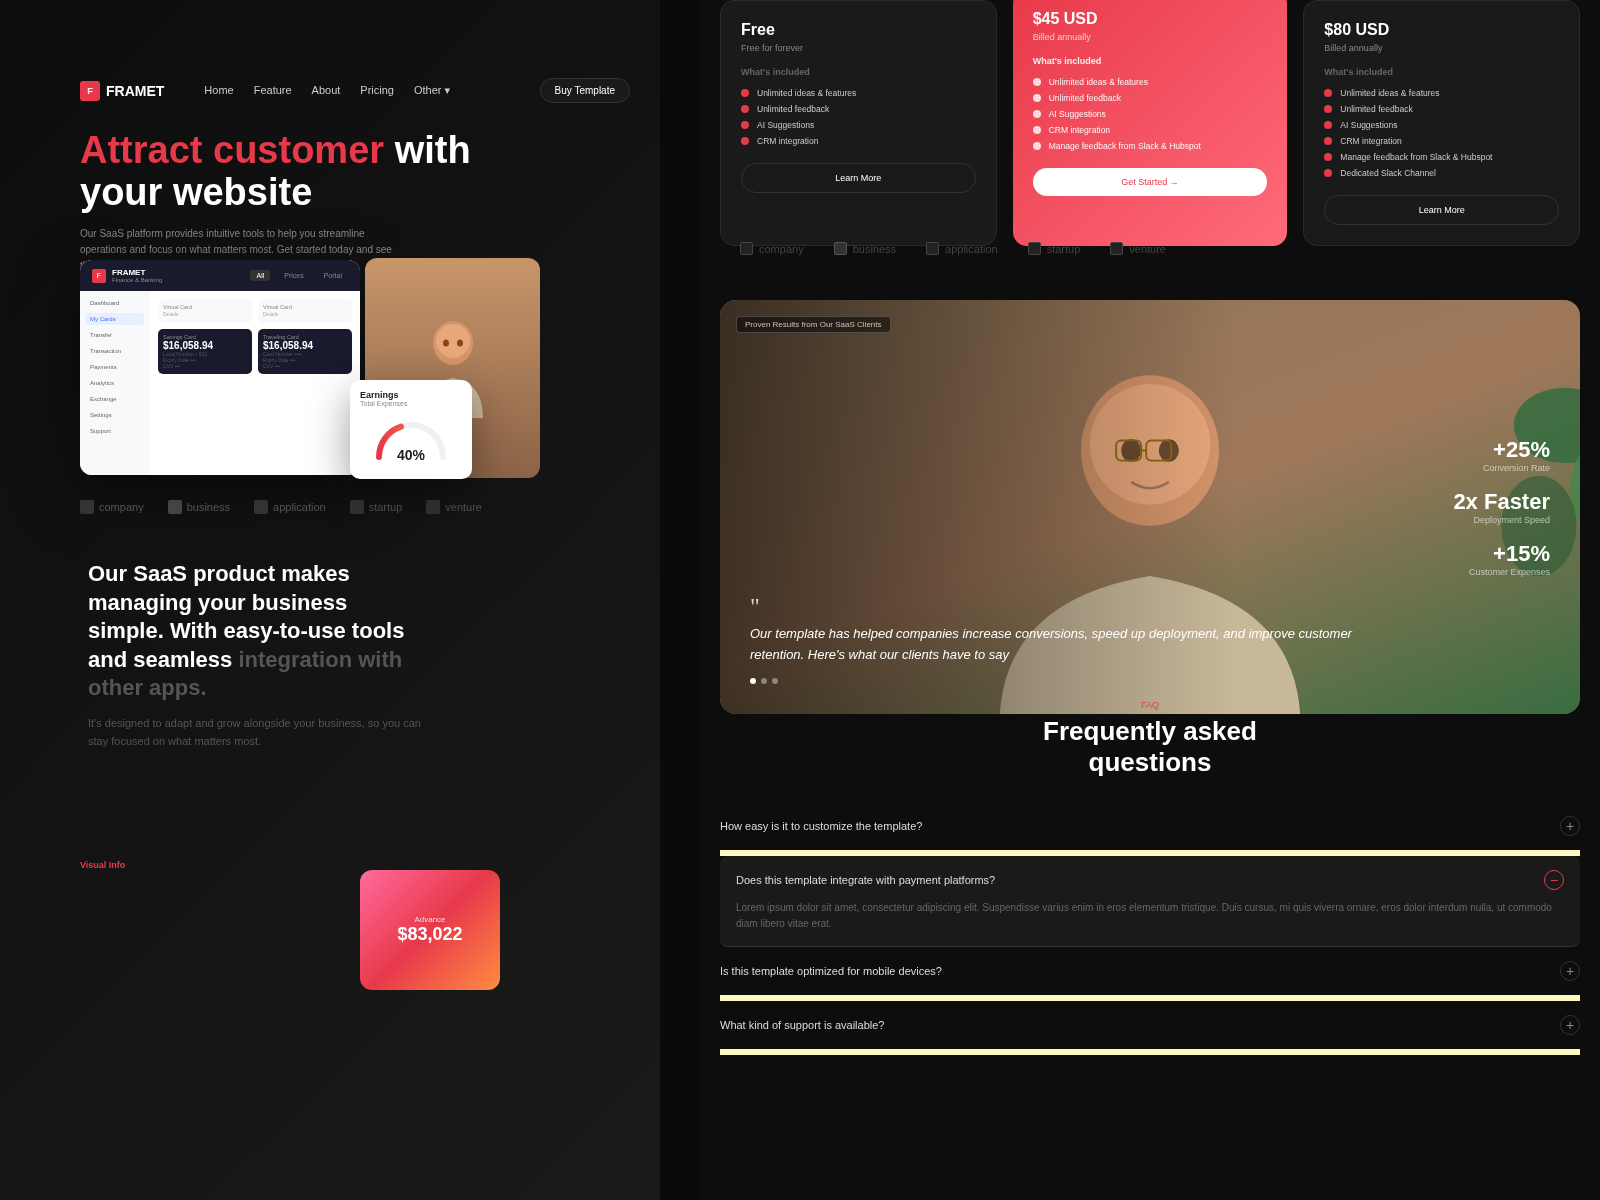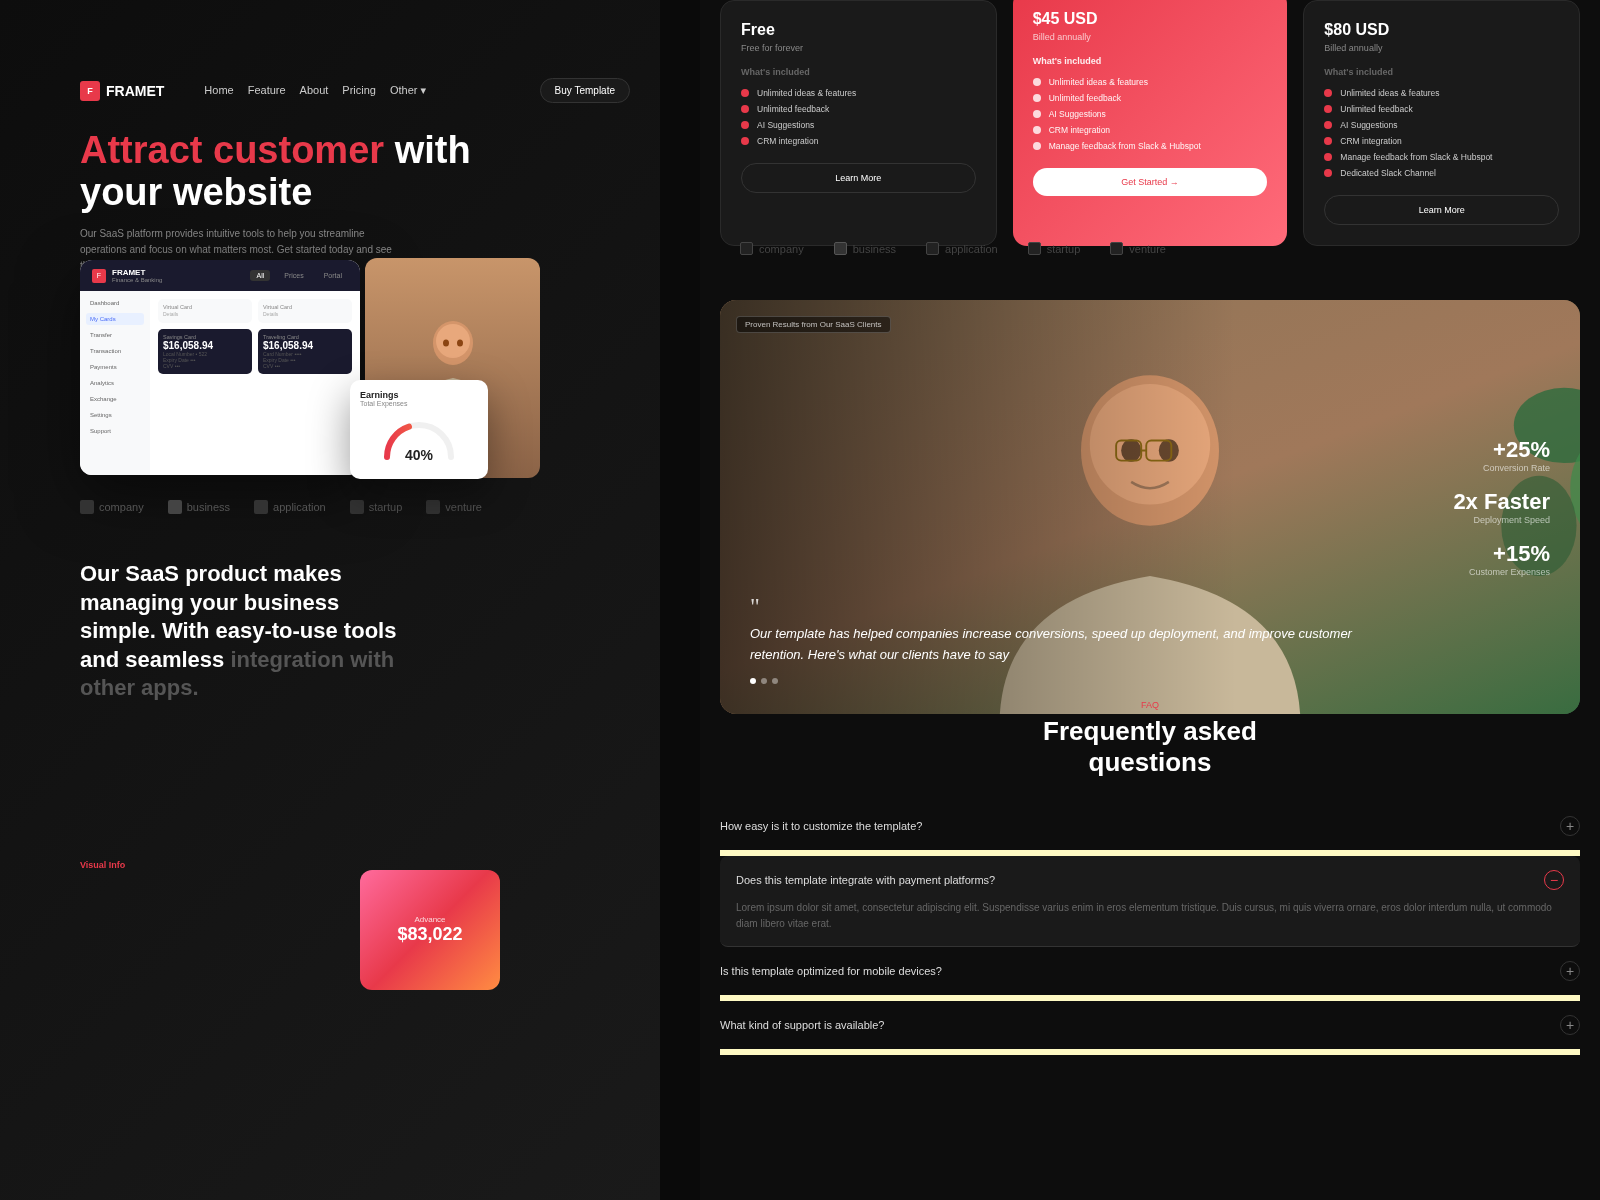--- a/index.html
+++ b/index.html
@@ -50,21 +50,21 @@
     }
     .logo-icon {
       width: 20px; height: 20px;
       background: #e8394a;
       display: flex; align-items: center; justify-content: center;
       color: #fff; font-size: 9px; font-weight: 900;
       border-radius: 3px;
     }
     .nav-links {
       display: flex;
-      gap: 14px;
+      gap: 20px;
       margin-left: 40px;
     }
     .nav-link {
       color: #ccc;
       font-size: 11px;
       cursor: pointer;
     }
     .nav-link.has-arrow::after { content: ' ▾'; }
     .nav-buy {
       margin-left: auto;
@@ -236,21 +236,21 @@
       font-size: 10px;
       font-weight: 700;
       color: #fff;
     }
 
     
     .earnings-card {
       position: absolute;
       top: 380px;
       left: 350px;
-      width: 138px;
+      width: 122px;
       background: #fff;
       border-radius: 10px;
       padding: 10px;
       box-shadow: 0 15px 40px rgba(0,0,0,0.4);
       z-index: 5;
     }
     .earnings-title {
       font-size: 9px;
       font-weight: 700;
       color: #222;
@@ -312,21 +312,21 @@
     .brand-icon {
       width: 14px; height: 14px;
       background: #333;
       border-radius: 2px;
     }
 
     
     .middle-section {
       position: absolute;
       top: 560px;
-      left: 80px;
+      left: 88px;
       right: 30px;
     }
     .saas-text {
       font-size: 22px;
       font-weight: 800;
       color: #fff;
       line-height: 1.3;
       max-width: 340px;
     }
     .saas-sub {
@@ -770,20 +770,21 @@
     <div class="brand-item">
       <div class="brand-icon"></div>
       <span>venture</span>
     </div>
   </div>
 
   <div class="middle-section">
     <div class="saas-text">
       Our SaaS product makes managing your <span style="color:#fff;">business</span> simple. With easy-to-use tools and seamless <span style="color:#555;">integration with other apps.</span>
     </div>
+    <p class="saas-sub">It's designed to adapt and grow alongside your business, so you can stay focused on what matters most.</p>
   </div>
 
   <div class="build-section">
     <div class="build-tag">Visual Info</div>
   </div>
 
   <div class="build-card">
     <div class="build-card-advance">Advance</div>
     <div class="build-card-value">$83,022</div>
   </div>

